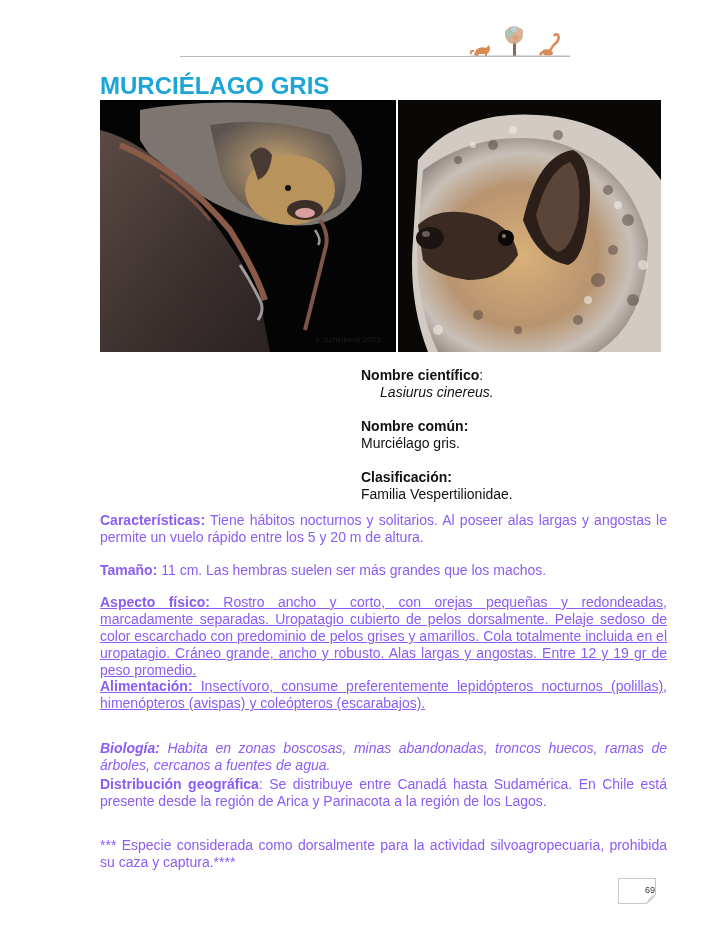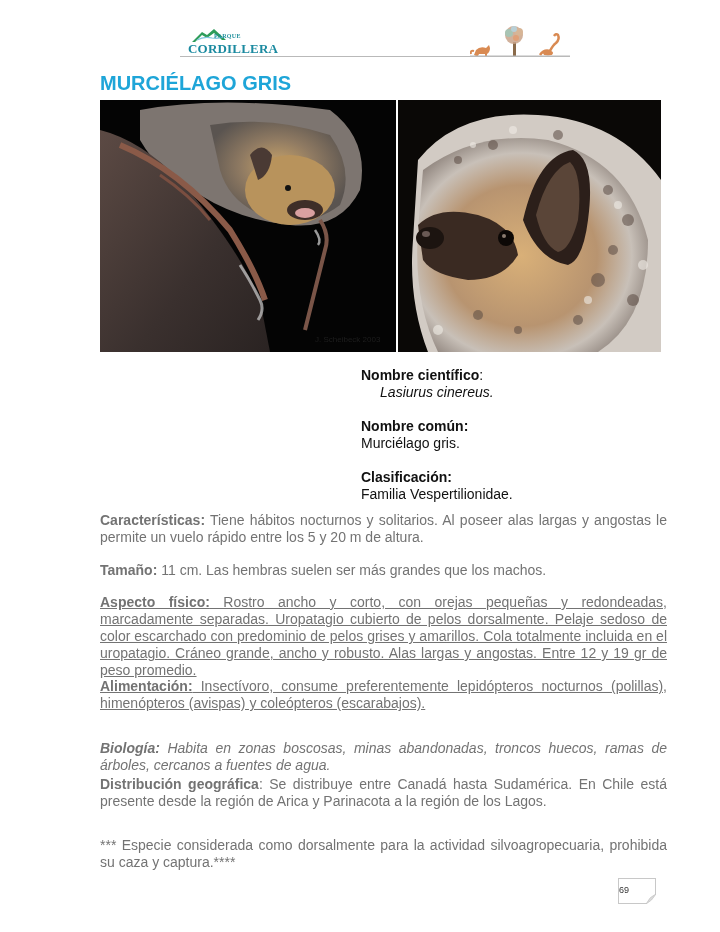--- a/index.html
+++ b/index.html
@@ -7,51 +7,43 @@
     body { position: relative; font-family: "Liberation Sans", sans-serif; color: #111; }
 
     .header { position: absolute; left: 180px; top: 22px; width: 390px; height: 40px; }
     .logo { position: absolute; left: 4px; top: 2px; width: 90px; height: 34px; }
     .logo-mountain { position: absolute; left: 8px; top: 4px; }
     .logo-parque { position: absolute; left: 30px; top: 9px; font-family: "Liberation Serif", serif; font-size: 6px; color: #1f8f9c; letter-spacing: 0.3px; font-weight: bold; }
     .logo-cordillera { position: absolute; left: 4px; top: 17px; font-family: "Liberation Serif", serif; font-size: 13px; color: #1b8aa0; font-weight: bold; letter-spacing: 0.2px; }
     .header-line { position: absolute; left: 0px; top: 34px; width: 390px; height: 1px; background: #b9b9b9; }
     .header-deco { position: absolute; left: 290px; top: 3px; }
 
-    .page-title { position: absolute; left: 100px; top: 72px; font-size: 20px; font-weight: bold; color: #1ea5d8; letter-spacing: 0px; }
+    .page-title { position: absolute; left: 100px; top: 72px; font-size: 24px; font-weight: bold; color: #1ea5d8; letter-spacing: 0px; }
 
     .photo { position: absolute; top: 100px; height: 252px; overflow: hidden; }
     .photo-left { left: 100px; width: 296px; background: #050505; }
     .photo-right { left: 398px; width: 263px; background: #0a0806; }
     .photo-credit { position: absolute; left: 215px; bottom: 8px; font-size: 8px; color: #1e1e1e; }
 
     .info { position: absolute; left: 318px; top: 367px; font-size: 14px; line-height: 17px; margin-left: 43px; }
     .info .label { font-weight: bold; }
     .info .gap { height: 17px; }
     .info .italic { font-style: italic; text-align: center; }
 
-    .body-text { position: absolute; left: 100px; width: 567px; font-size: 14px; line-height: 17px; text-align: justify; color: #737373; }
+    .body-text { position: absolute; left: 100px; width: 567px; font-size: 14px; line-height: 17px; text-align: justify; color: #8b5cf6; }
     .body-text b { font-weight: bold; }
 
     .page-number { position: absolute; left: 618px; top: 878px; width: 38px; height: 26px; border: 1px solid #c8c8c8; background: #fff; }
-    .page-number span { position: absolute; left: 0; width: 100%; top: 6px; text-align: left; font-size: 9px; color: #333; }
+    .page-number span { position: absolute; left: 0; width: 100%; top: 6px; text-align: right; font-size: 9px; color: #333; }
     .page-fold { position: absolute; right: -1px; bottom: -1px; width: 10px; height: 10px; }
   </style>
 </head>
 <body>
 
 <div class="header">
-  <div class="logo">
-    <svg class="logo-mountain" width="40" height="16" viewBox="0 0 40 16">
-      <path d="M0 14 L10 4 L15 7 L22 1 L34 12 L30 12 L22 5 L15 10 L10 7 L3 14 Z" fill="#2e9c5a"></path>
-      <path d="M5 12 Q12 8 20 10 Q26 11 32 9" stroke="#7fc6de" stroke-width="1.2" fill="none"></path>
-    </svg>
-    <span class="logo-parque">PARQUE</span>
-    <span class="logo-cordillera">CORDILLERA</span>
-  </div>
   <div class="header-line"></div>
   <svg class="header-deco" width="100" height="32" viewBox="0 0 100 32">
 
     <g>
       <path d="M4 30 L6 25 Q10 21 16 23 L19 20 L20 23 Q20 27 17 29 L17 31 L15 31 L15 29 L9 29 L8 31 L6 31 Z" fill="#d98a52"></path>
       <path d="M4 26 Q0 25 1 29" stroke="#d98a52" stroke-width="2" fill="none"></path>
     </g>
 
     <g>
       <rect x="43" y="17" width="3" height="14" fill="#8a6a4a"></rect>

